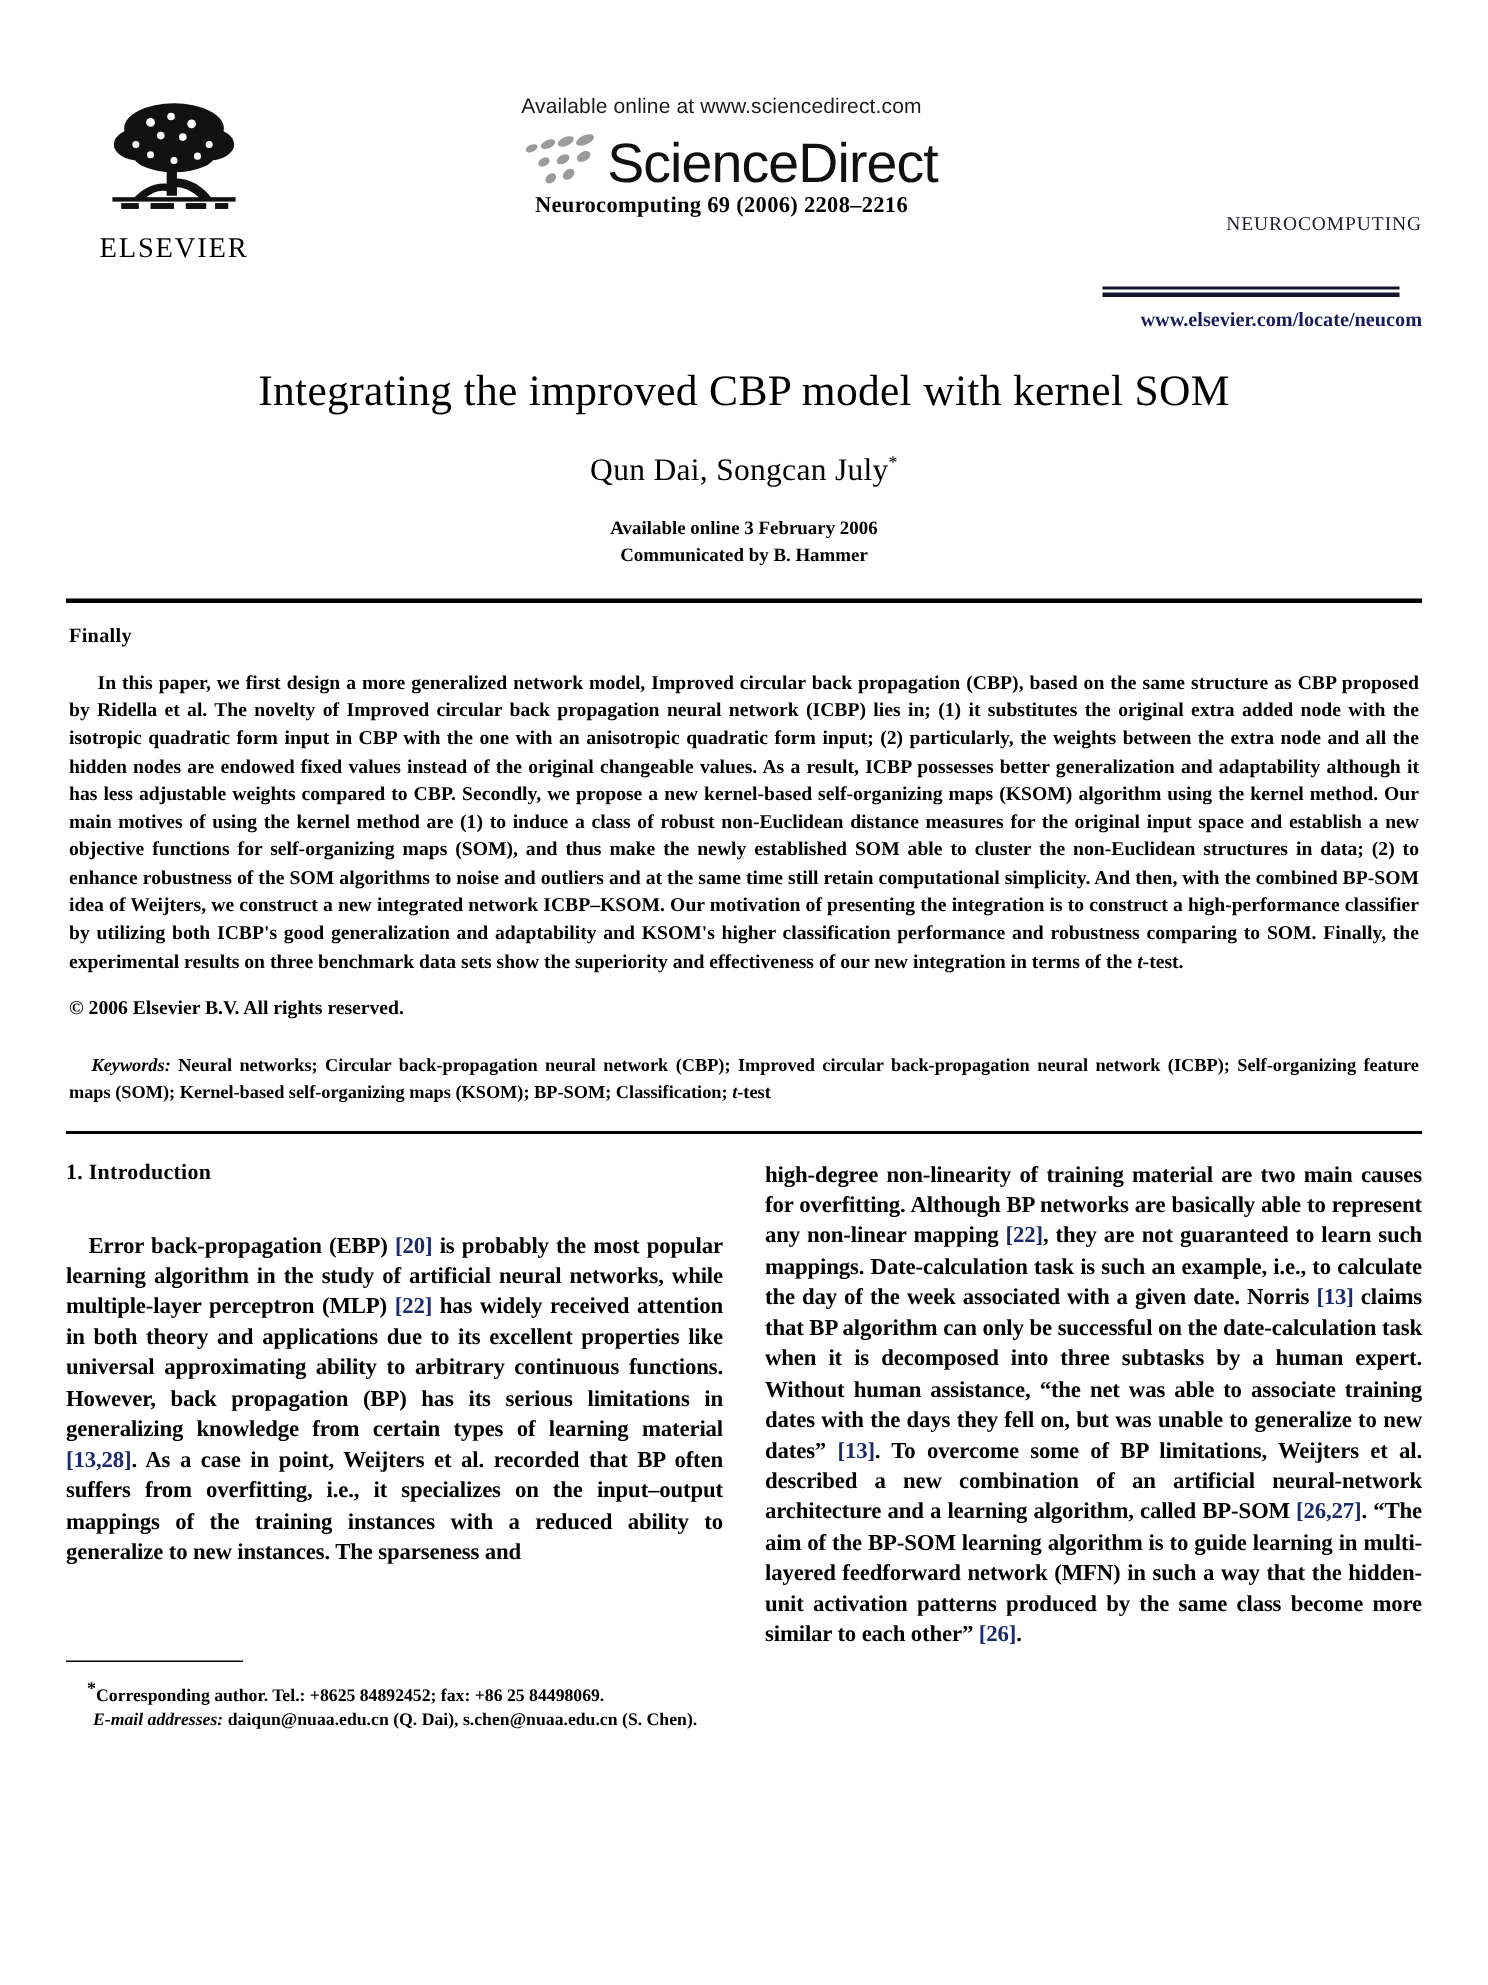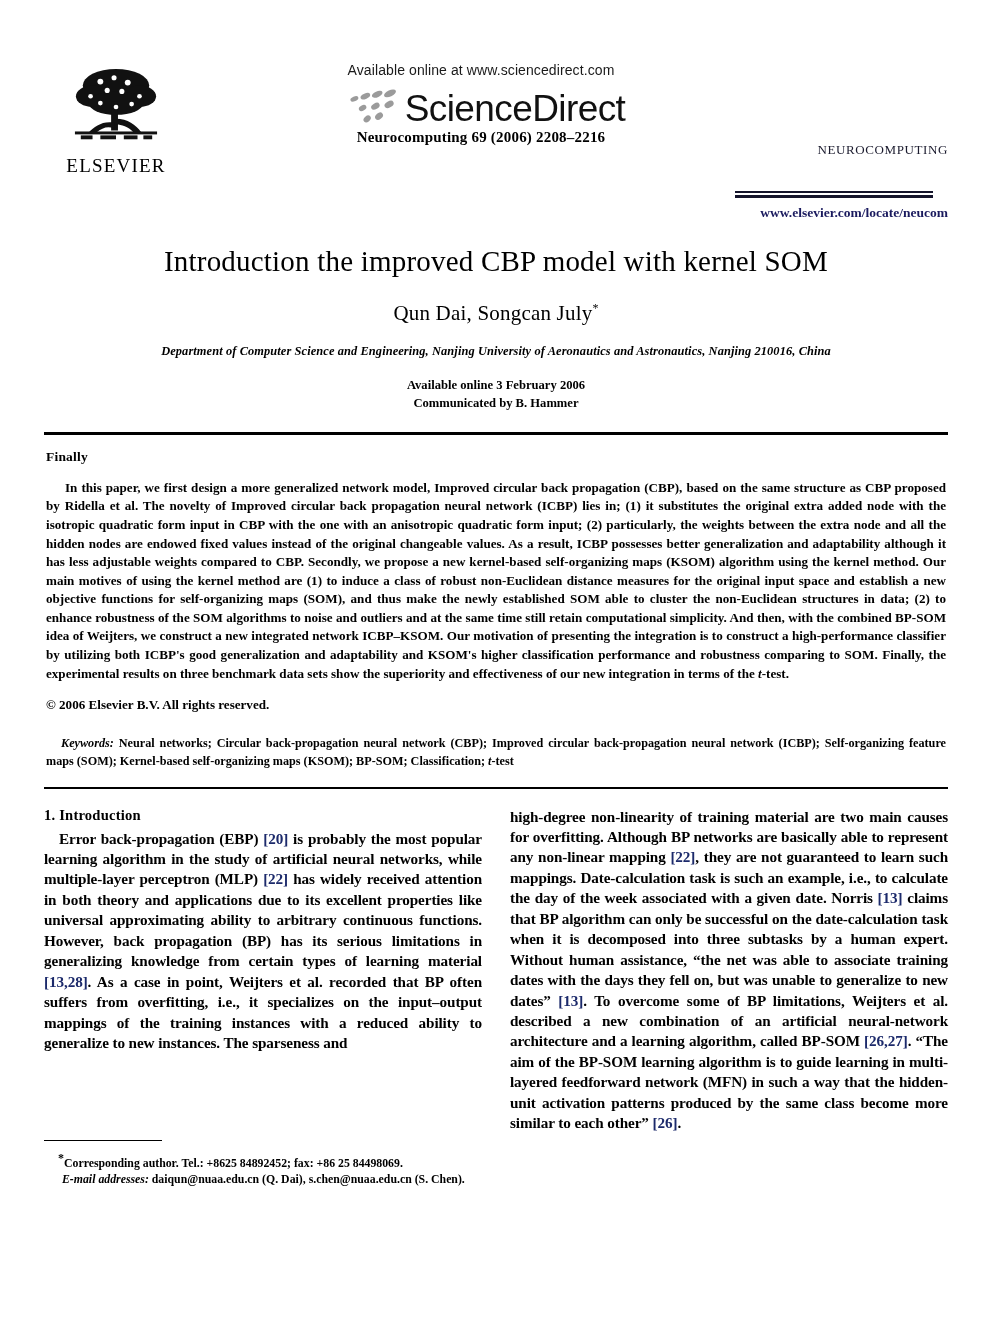--- a/index.html
+++ b/index.html
@@ -198,21 +198,21 @@
     gap: 28px;
     height: 375px;
   }
   .col { width: 438px; position: relative; }
   .sec-head {
     font-weight: bold;
     font-size: 14.6px;
     letter-spacing: .2px;
   }
   .body-par {
-    margin-top: 5px;
+    margin-top: 30px;
     font-size: 15.2px;
     line-height: 1.345;
     text-align: justify;
     text-indent: 15px;
     font-weight: bold;
     letter-spacing: -0.1px;
   }
   .col-right .body-par { margin-top: 0; text-indent: 0; }
   .ref { color: #1c2a6b; }
 
@@ -313,25 +313,24 @@
       <div class="brand-name">Neurocomputing</div>
       <div class="brand-rules">
         <div class="r1"></div>
         <div class="r2"></div>
       </div>
       <div class="brand-url">www.elsevier.com/locate/neucom</div>
     </div>
   </div>
 
   <div class="title-block">
-    <h1 class="paper-title">Introduction the improved CBP model with kernel SOM</h1>
+    <h1 class="paper-title">Integrating the improved CBP model with kernel SOM</h1>
     <div class="authors">
       <span>Qun Dai, Songcan July</span><sup class="star">*</sup>
     </div>
-    <div class="affiliation">Department of Computer Science and Engineering, Nanjing University of Aeronautics and Astronautics, Nanjing 210016, China</div>
     <div class="dates">
       <div>Available online 3 February 2006</div>
       <div>Communicated by B. Hammer</div>
     </div>
   </div>
 
   <div class="rule-thick"></div>
 
   <div class="abstract-wrap">
     <div class="abstract-head">Finally</div>

